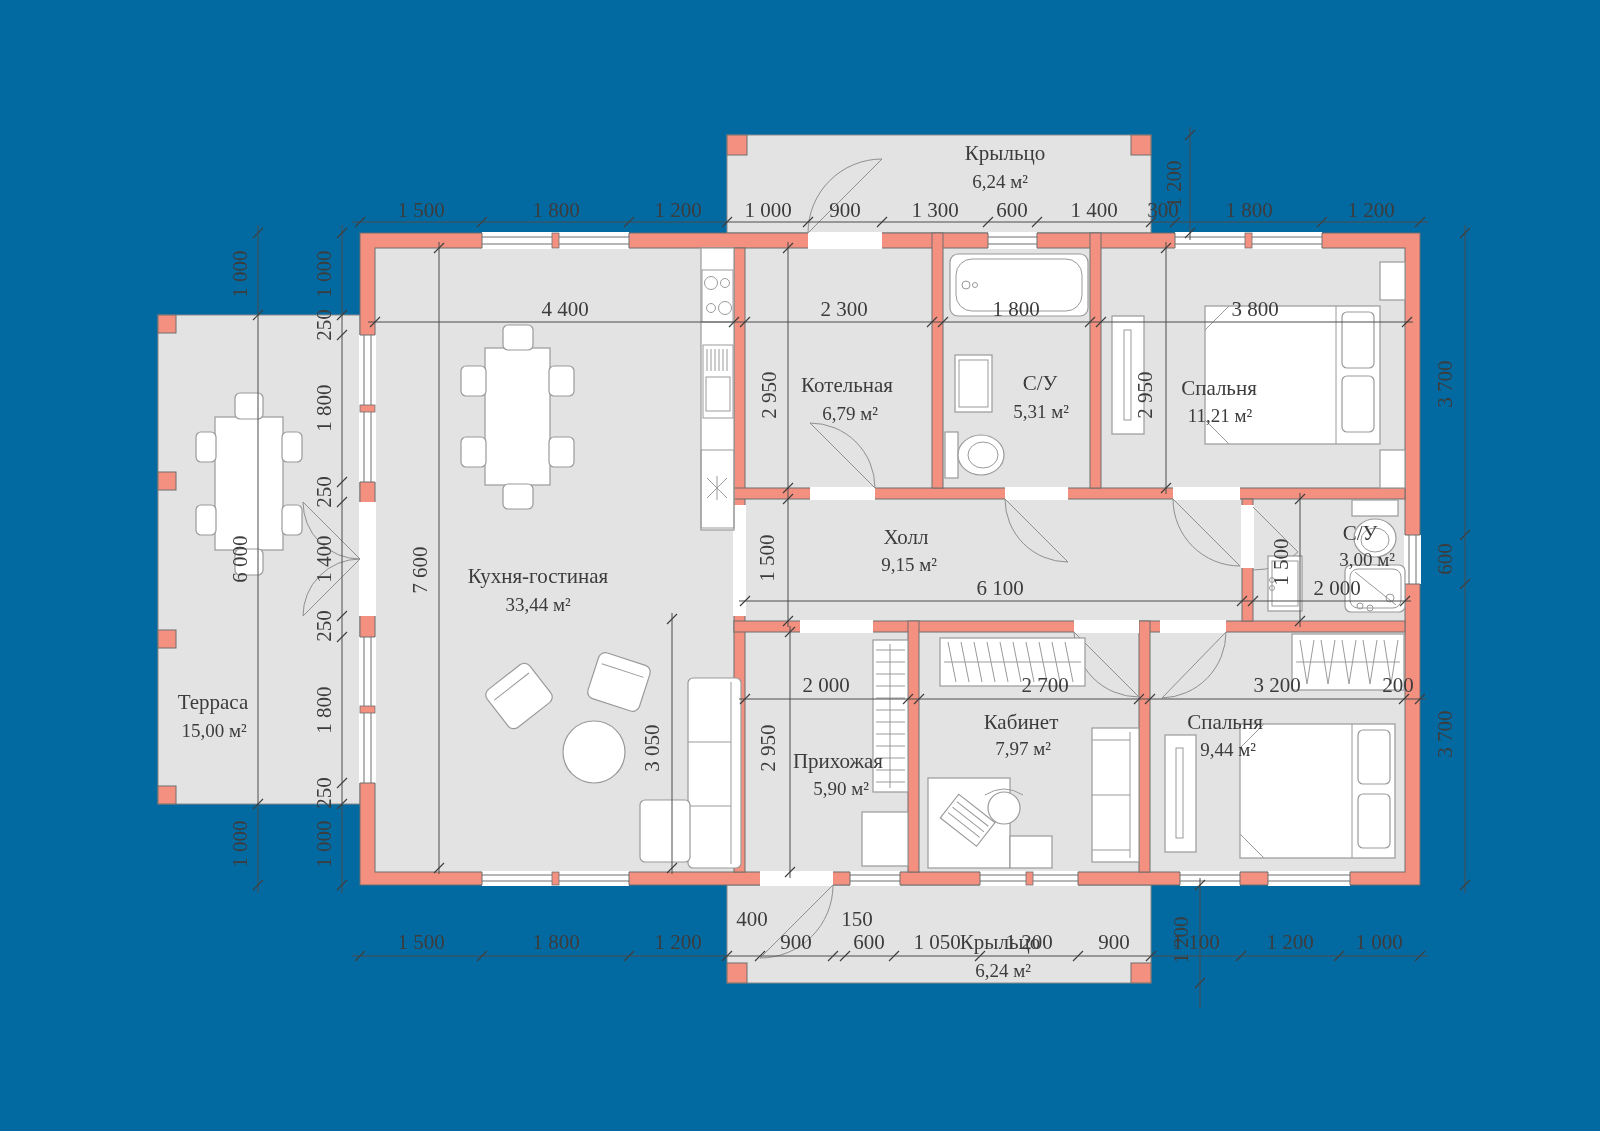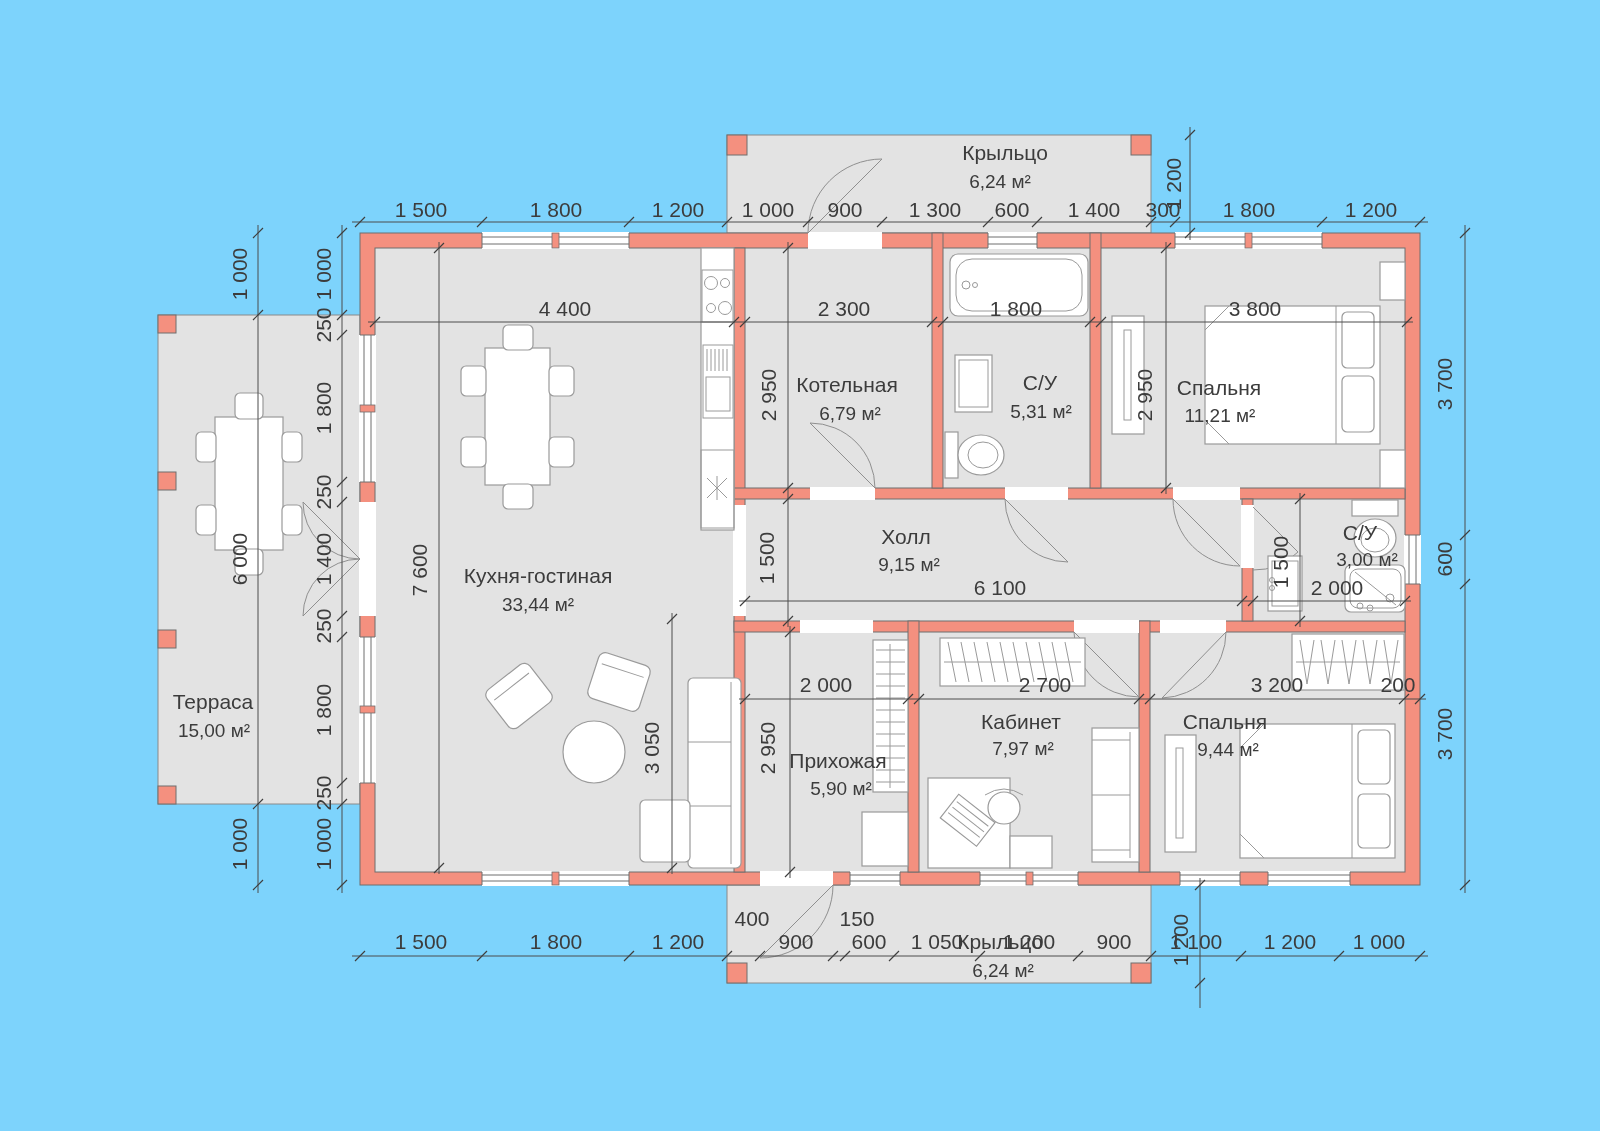--- a/index.html
+++ b/index.html
@@ -1,17 +1,17 @@
 <!DOCTYPE html>
 <html><head>
 <meta charset="utf-8">
 <style>
   html,body{margin:0;padding:0;background:#fff;}
-  .canvas{position:relative;width:1600px;height:1131px;background:#7dd3fc;overflow:hidden;
-          font-family:Liberation Sans, sans-serif;}
+  .canvas{position:relative;width:1600px;height:1131px;background:#0369a1;overflow:hidden;
+          font-family:Liberation Serif, serif;}
   svg{position:absolute;left:0;top:0;}
   .wall{fill:#f4907f;stroke:#6e6e6e;stroke-width:1;}
   .floor{fill:#e3e3e3;stroke:#6e6e6e;stroke-width:1;}
   .deck{fill:#e3e3e3;stroke:#8a8a8a;stroke-width:1;}
   .open{fill:#ffffff;stroke:none;}
   .winline{stroke:#6e6e6e;stroke-width:1;fill:none;}
   .mull{fill:#f4907f;stroke:#6e6e6e;stroke-width:0.8;}
   .furn{fill:#ffffff;stroke:#9a9a9a;stroke-width:1.2;}
   .furnl{fill:none;stroke:#9a9a9a;stroke-width:1;}
   .arc{fill:none;stroke:#8f8f8f;stroke-width:1;}

